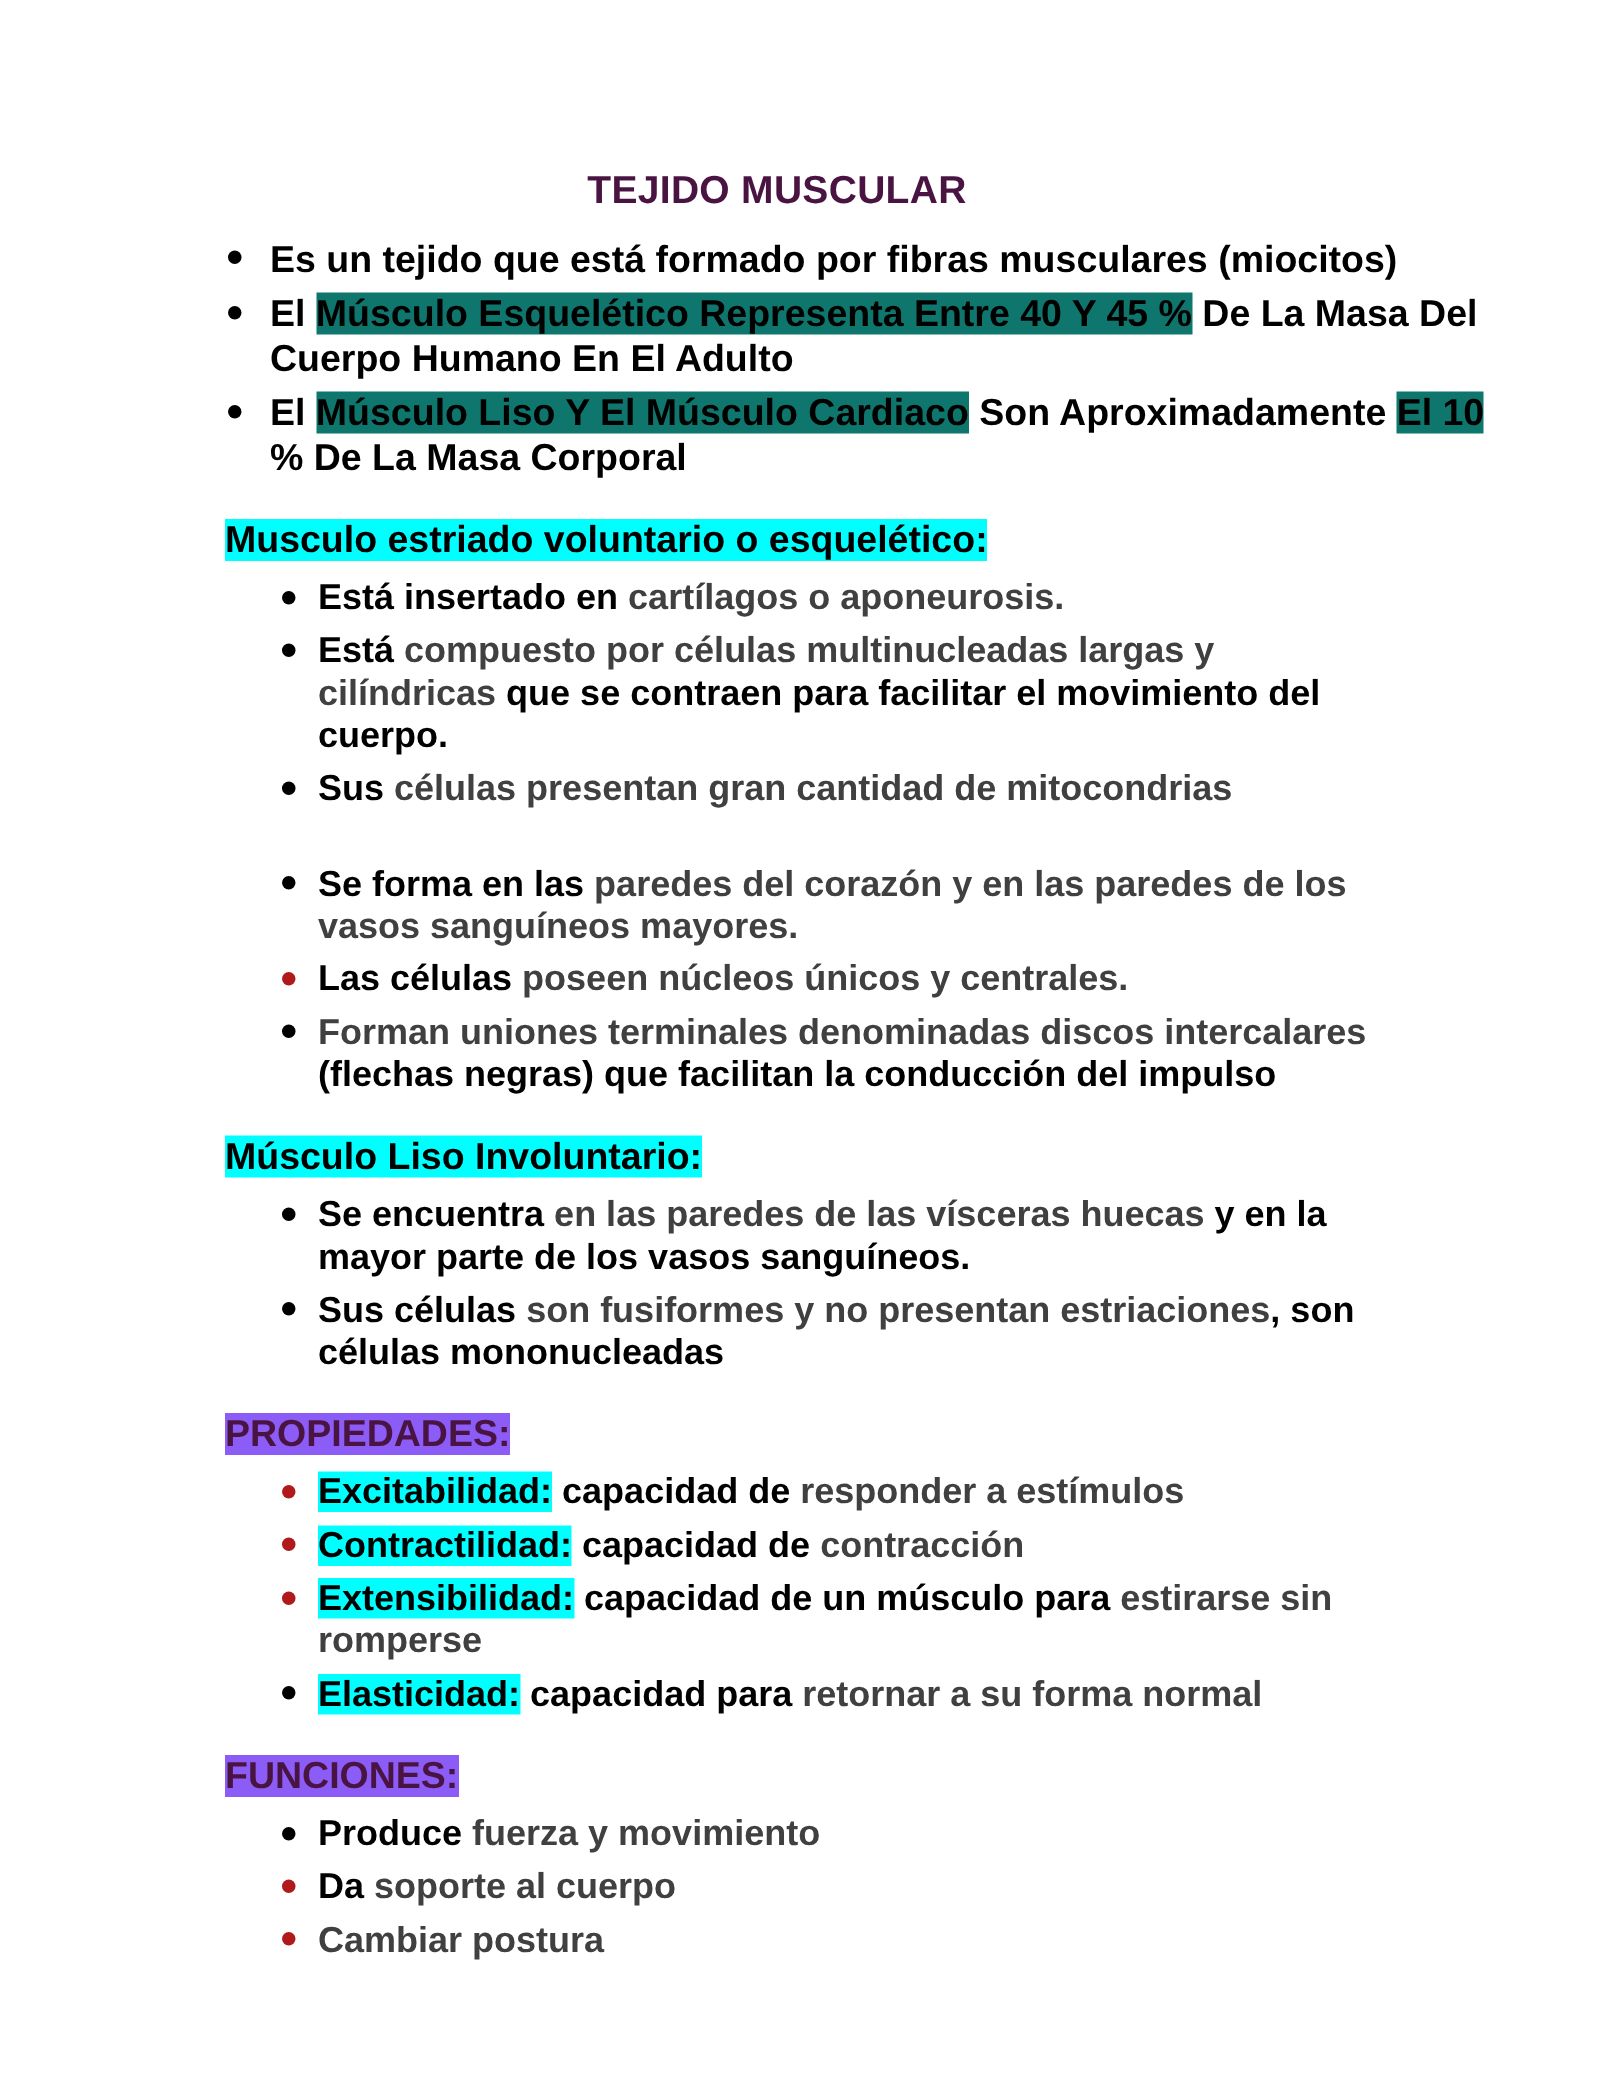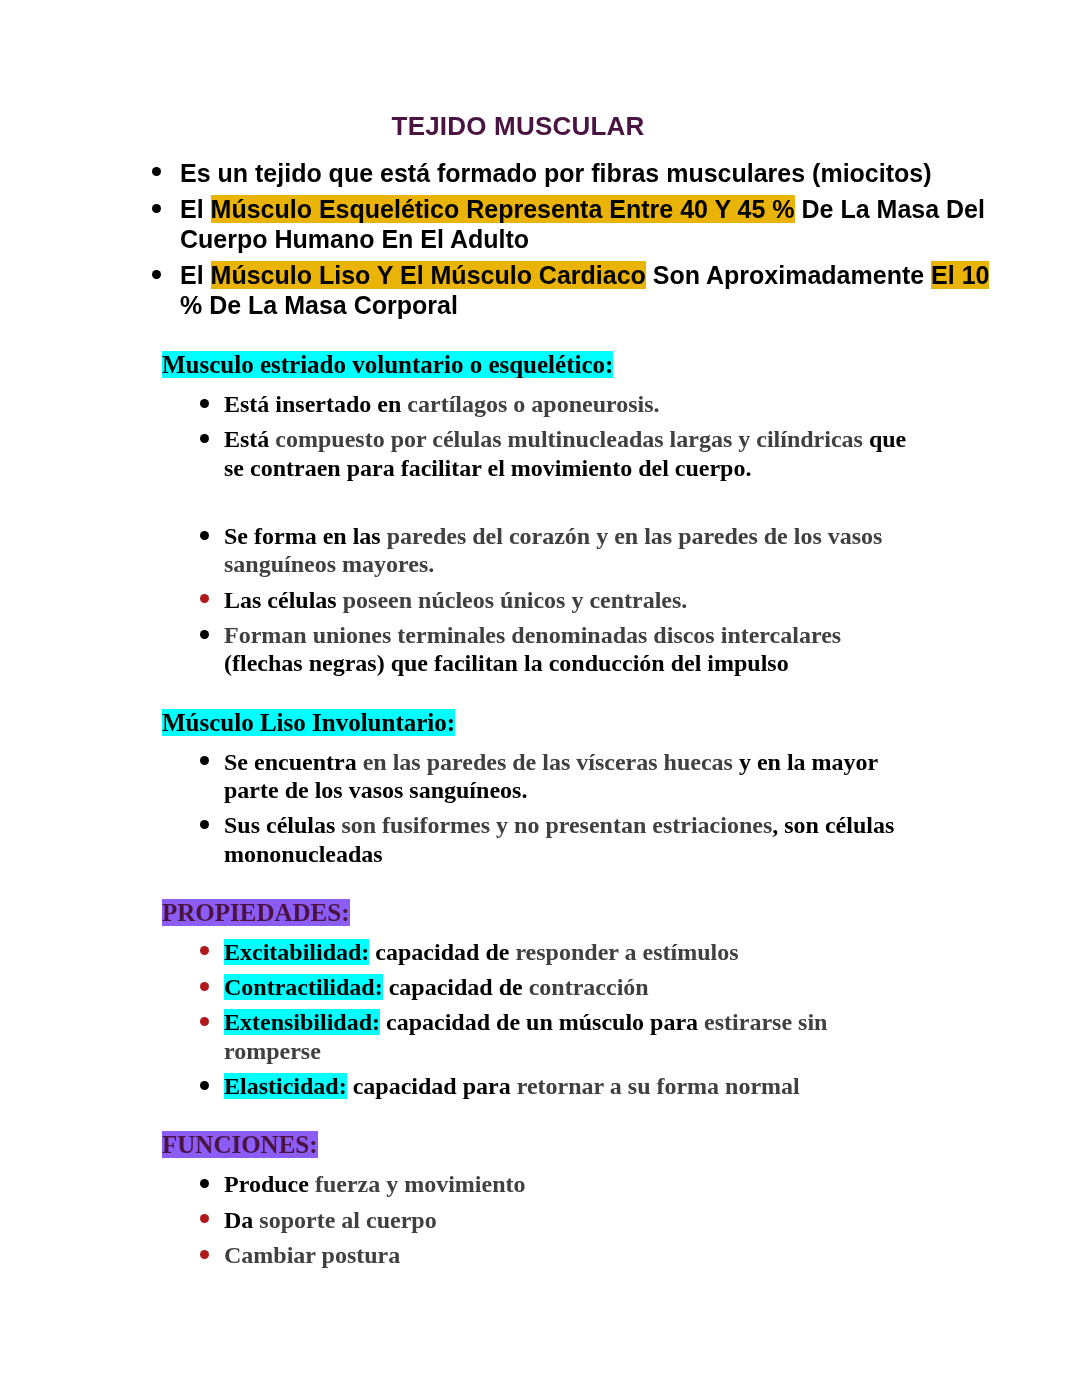--- a/index.html
+++ b/index.html
@@ -93,32 +93,32 @@
     font-weight: bold;
     margin: 0;
     padding: 0 0 0 150px;
     line-height: 1.2;
   }
   .section-heading > span.hl {
     display: inline;
   }
 
   
-  .hl-yellow { background: #eab308; color: #000000; }
+  .hl-yellow { background: #0f766e; color: #000000; }
   .hl-cyan   { background: #00ffff; color: #000000; }
   .hl-gray   { background: #8b5cf6; }
 
   .t-red     { color: #404040; }
   .t-black   { color: #000000; }
   .t-purple  { color: #4a1442; }
 
   .gap-sm { height: 10px; }
   .gap-md { height: 18px; }
 
-  .section-block { margin: 12px; padding: 0; font-family: Liberation Serif, serif; }
+  .section-block { margin: 0; padding: 0; }
 </style>
 </head>
 <body>
 
 <div class="page">
 
   <h1 class="doc-title">TEJIDO MUSCULAR</h1>
 
   <ul class="lvl1" id="intro-list">
       <li><span class="bullet"></span><span class="t-black">Es un tejido que está formado por fibras musculares (miocitos)</span></li>
@@ -127,20 +127,21 @@
     </ul>
 
   <div id="sections-root">
       <div class="section-block">
         <div class="gap-md"></div>
         <div class="section-heading"><span class="hl hl-cyan t-black">Musculo estriado voluntario o esquelético:</span></div>
         <div class="gap-sm"></div>
         <ul class="lvl2">
           <li><span class="bullet"></span><span class="t-black">Está insertado en </span><span class="t-red">cartílagos o aponeurosis.</span></li>
           <li><span class="bullet"></span><span class="t-black">Está </span><span class="t-red">compuesto por células multinucleadas largas y cilíndricas</span><span class="t-black"> que se contraen para facilitar el movimiento del cuerpo.</span></li>
+          <li><span class="bullet"></span><span class="t-black">Sus </span><span class="t-red">células presentan gran cantidad de mitocondrias</span></li>
         </ul>
       </div>
       <div class="section-block">
         <div class="gap-md"></div>
         <div class="gap-sm"></div>
         <ul class="lvl2">
           <li><span class="bullet"></span><span class="t-black">Se forma en las </span><span class="t-red">paredes del corazón y en las paredes de los vasos sanguíneos mayores.</span></li>
           <li><span class="bullet red"></span><span class="t-black">Las células </span><span class="t-red">poseen núcleos únicos y centrales.</span></li>
           <li><span class="bullet"></span><span class="t-red">Forman uniones terminales denominadas discos intercalares</span><span class="t-black"> (flechas negras) que facilitan la conducción del impulso</span></li>
         </ul>

